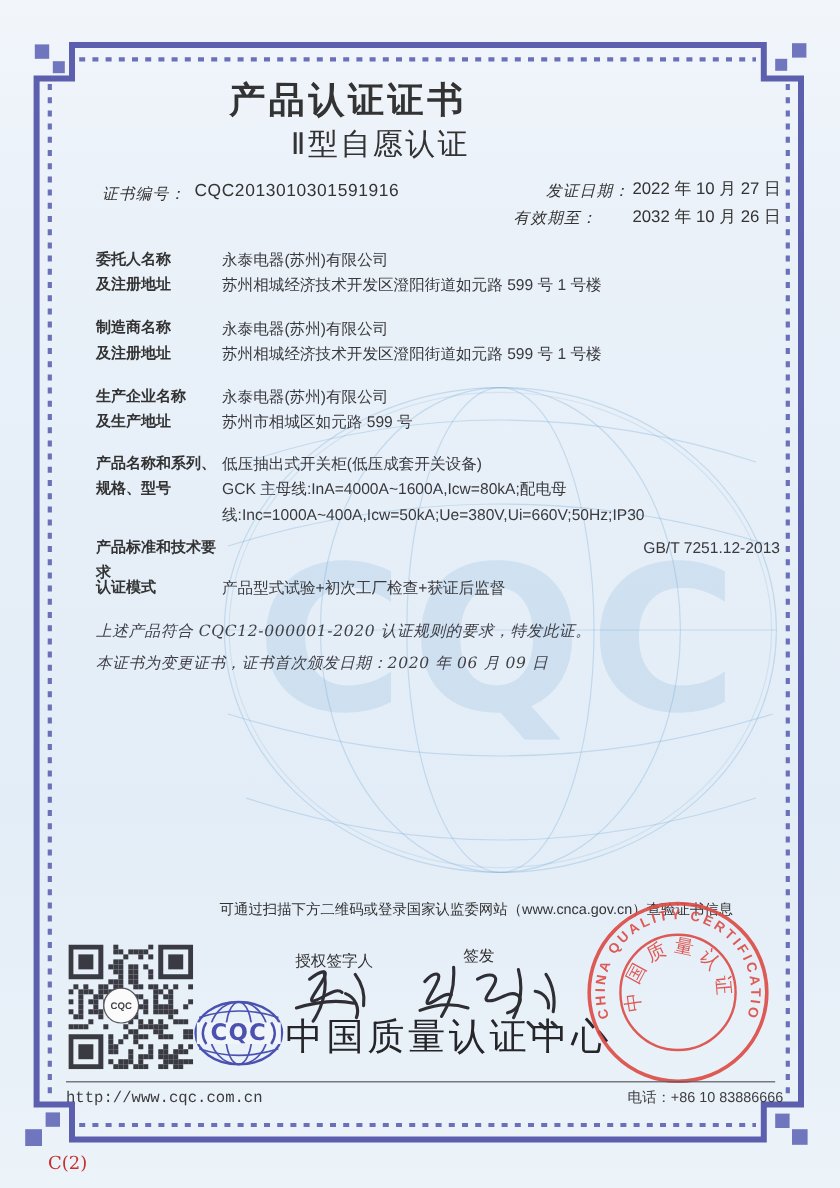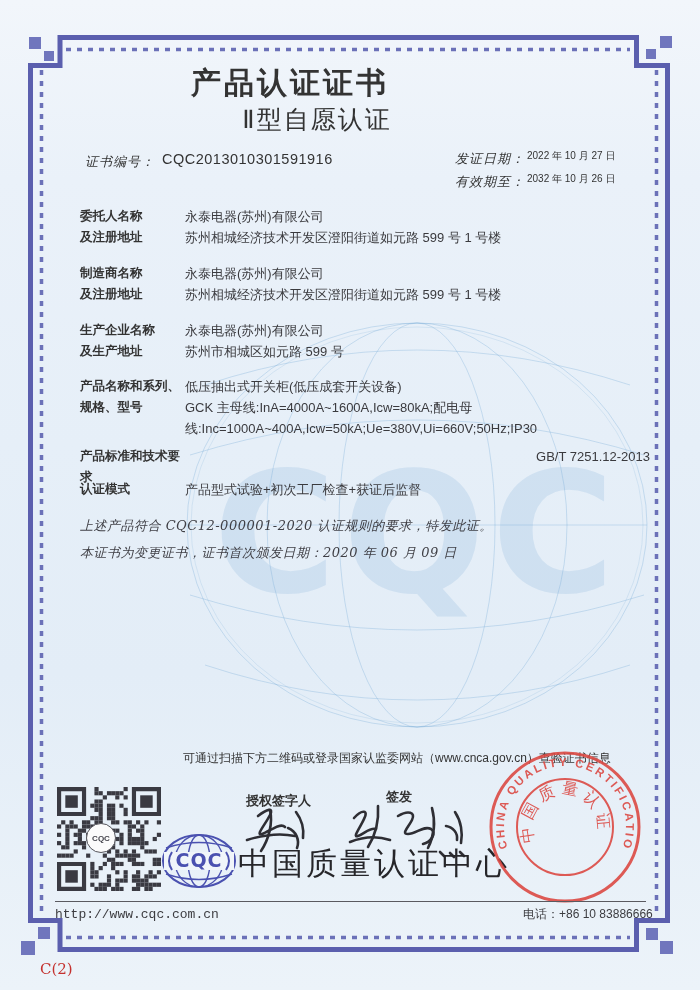--- a/index.html
+++ b/index.html
@@ -8,27 +8,27 @@
     position:relative;width:700px;height:990px;overflow:hidden;
     background:linear-gradient(180deg,#f2f6fb 0%,#eaf1f9 18%,#e6eff8 45%,#e3edf7 68%,#ecf3f9 100%);
     color:#2f2f33;
   }
   .abs{position:absolute;}
   .page-title{width:580px;text-align:center;font-size:30px;font-weight:bold;letter-spacing:3px;color:#333;}
   .page-subtitle{width:634px;text-align:center;font-size:25px;letter-spacing:2px;color:#333;}
   .kai{font-family:"DejaVu Serif",serif;font-style:italic;}
   .lbl-kai{font-size:13px;color:#333;letter-spacing:1px;}
   .certno{font-size:14.5px;color:#333;letter-spacing:.5px;}
-  .dateval{font-size:10px;color:#333;text-align:center;}
+  .dateval{font-size:14px;color:#333;text-align:center;}
   .row{position:absolute;left:80px;width:560px;}
   .row .rl{position:absolute;left:0;top:0;width:103px;font-size:12.5px;font-weight:bold;color:#333;line-height:21px;}
   .row .rv{position:absolute;left:105px;top:0;width:458px;font-size:13px;color:#3a3a3e;line-height:21px;}
   .note{font-size:13px;color:#3f3f45;letter-spacing:.5px;}
   .verify{font-size:12px;color:#333;}
-  .siglabel{font-size:13px;color:#333;font-weight:700;}
+  .siglabel{font-size:13px;color:#333;font-weight:400;}
   .orgname{font-size:31px;color:#26262a;letter-spacing:3px;}
   .footer-rule{left:55px;top:901px;width:591px;height:0;border-top:1.5px solid #5a5a60;}
   .foot{font-size:12px;color:#3c3c40;}
   .mono{font-family:Liberation Mono, monospace;font-size:13px;}
   .serial-prefix{font-family:"DejaVu Serif",serif;font-size:15px;color:#c4312e;}
   .serial-num{font-family:"DejaVu Sans Mono",monospace;font-size:23px;font-weight:bold;color:#d4322c;letter-spacing:3px;}
   .qr-badge{left:86px;top:823px;width:28px;height:28px;border-radius:50%;background:#fbfbfb;border:1.5px solid #55555c;
     display:flex;align-items:center;justify-content:center;font-size:8px;font-weight:bold;color:#44444c;letter-spacing:0;}
   svg{display:block;}
 </style>
@@ -73,21 +73,21 @@
   </svg>
 
   <div class="abs page-title" style="top:63px;">产品认证证书</div>
   <div class="abs page-subtitle" style="top:103px;">Ⅱ型自愿认证</div>
 
   <div class="abs kai lbl-kai" style="left:85px;top:153px;">证书编号：</div>
   <div class="abs certno" style="left:162px;top:151px;">CQC2013010301591916</div>
 
   <div class="abs kai lbl-kai" style="left:455px;top:150px;">发证日期：</div>
   <div class="abs dateval" style="left:527px;top:149px;">2022 年 10 月 27 日</div>
-  <div class="abs kai lbl-kai" style="left:455px;top:173px;">有效期至：</div>
+  <div class="abs kai lbl-kai" style="left:428px;top:173px;">有效期至：</div>
   <div class="abs dateval" style="left:527px;top:172px;">2032 年 10 月 26 日</div>
 
   <div class="row" style="top:206px;">
     <div class="rl"><span>委托人名称</span><br><span>及注册地址</span></div>
     <div class="rv"><span>永泰电器(苏州)有限公司</span><br><span>苏州相城经济技术开发区澄阳街道如元路 599 号 1 号楼</span></div>
   </div>
   <div class="row" style="top:263px;">
     <div class="rl"><span>制造商名称</span><br><span>及注册地址</span></div>
     <div class="rv"><span>永泰电器(苏州)有限公司</span><br><span>苏州相城经济技术开发区澄阳街道如元路 599 号 1 号楼</span></div>
   </div>

